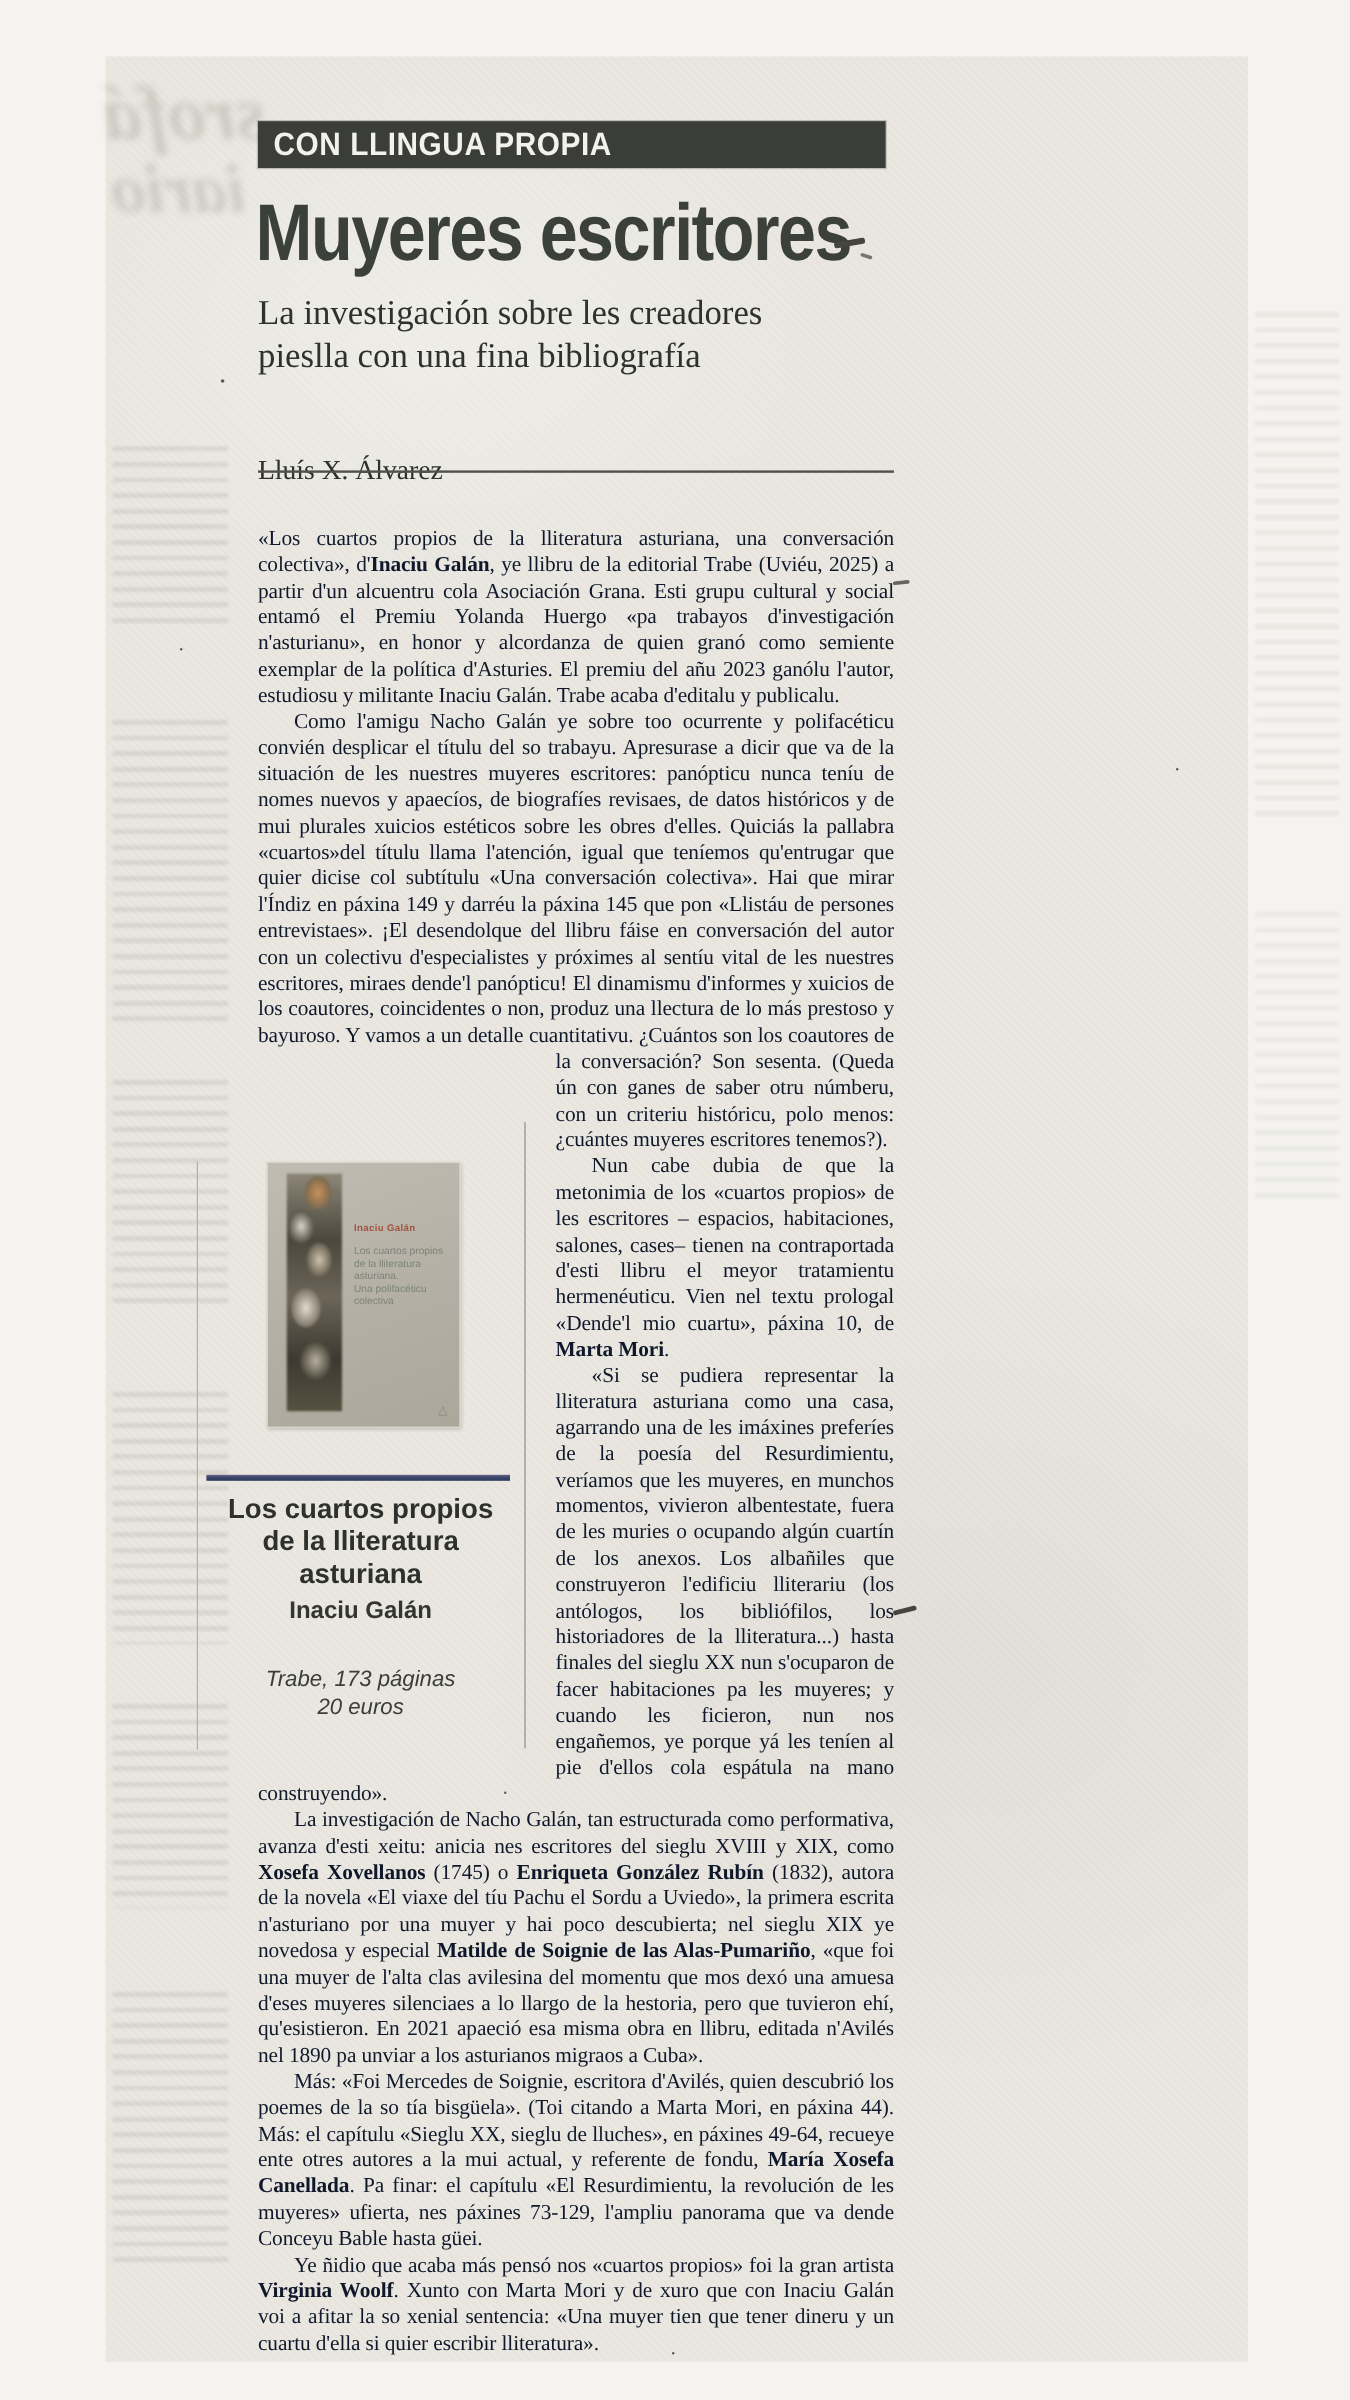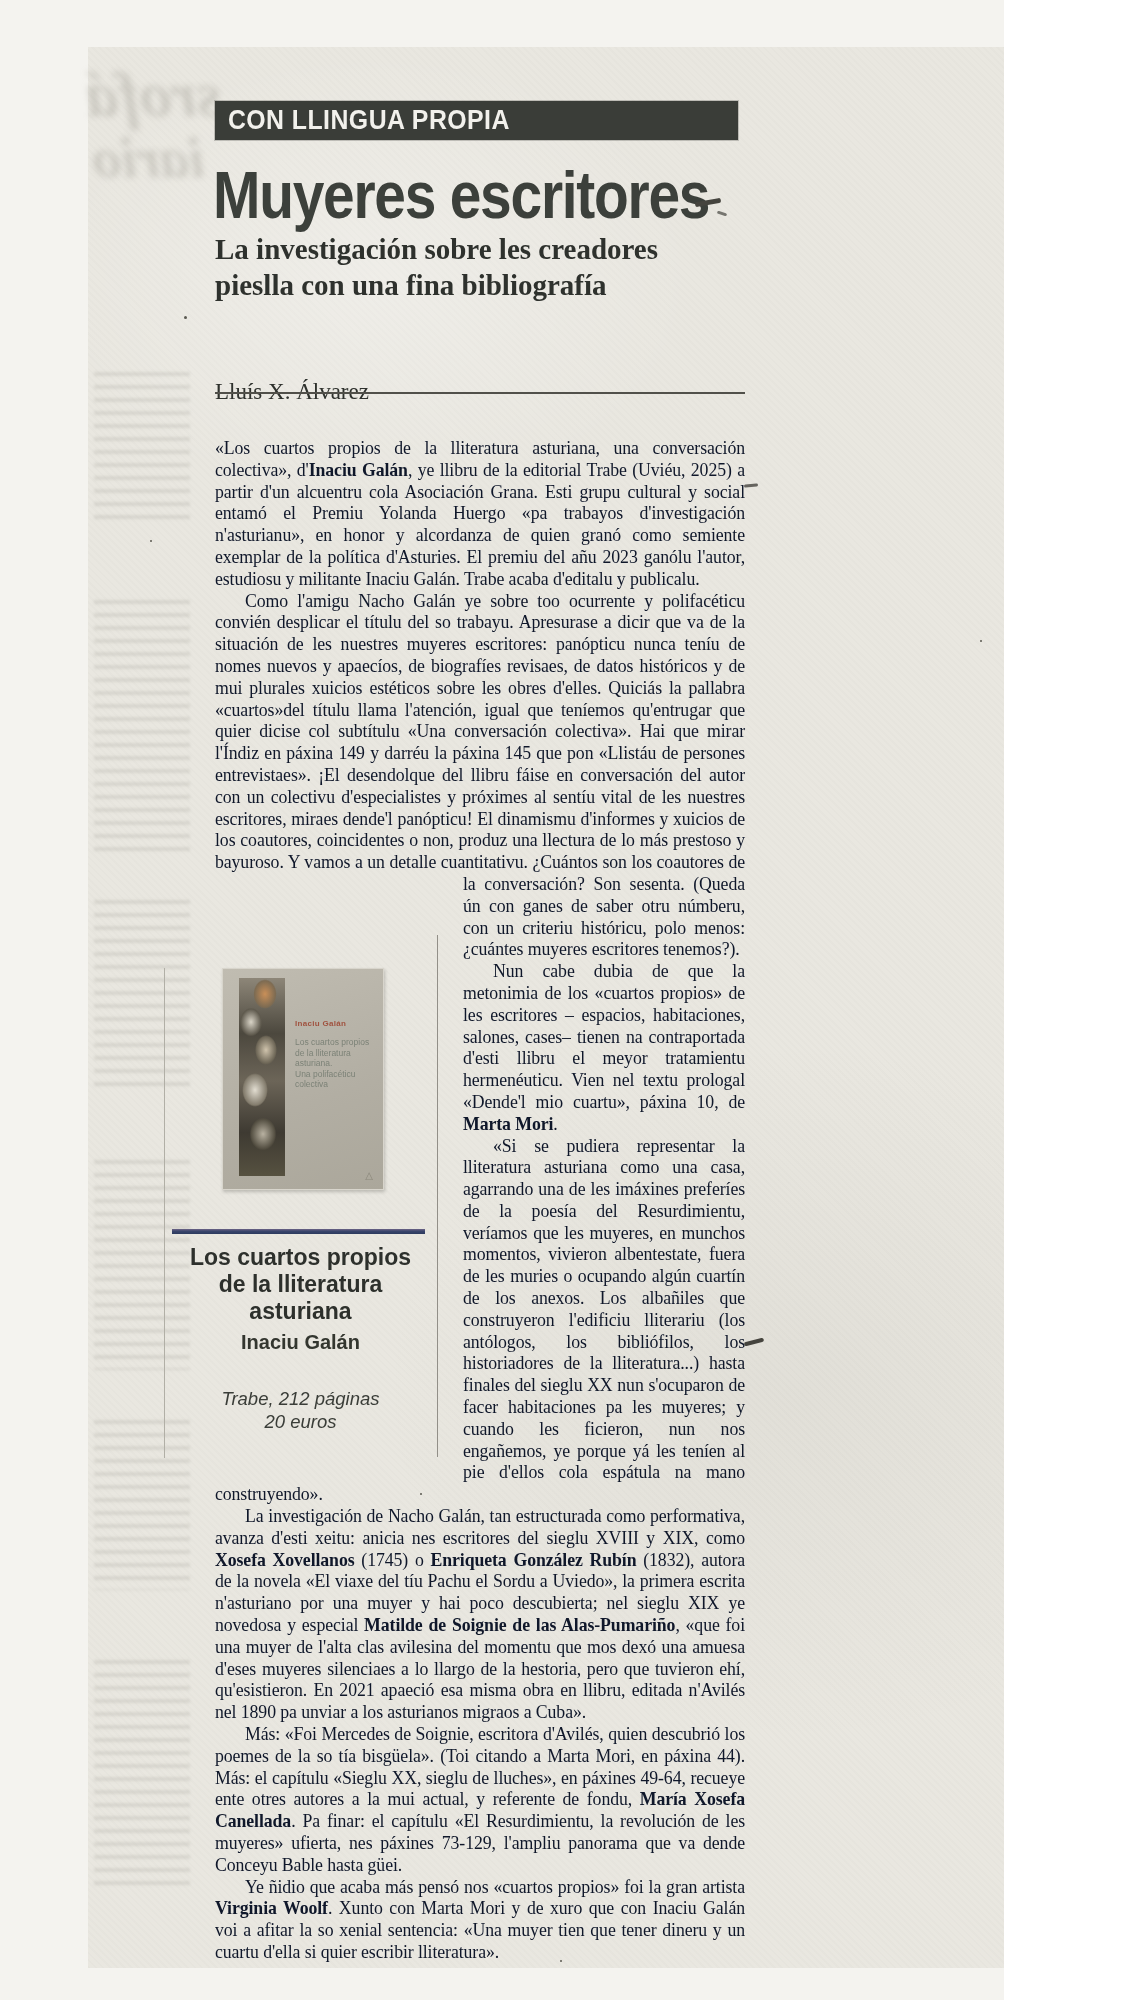--- a/index.html
+++ b/index.html
@@ -1,33 +1,33 @@
 <!DOCTYPE html>
 <html><head>
 <meta charset="utf-8">
 <style>
   html,body{margin:0;padding:0;}
-  .page{position:relative;width:1004px;height:2000px;background:#f4f3ef;overflow:hidden;
+  .page{position:relative;width:1125px;height:2000px;background:#f4f3ef;overflow:hidden;
         font-family:"Liberation Serif",serif;}
   .paper{position:absolute;left:88px;top:47px;width:952px;height:1921px;background:#e9e7e0;
          background-image:
            radial-gradient(ellipse 500px 350px at 30% 12%, rgba(255,255,255,.28), transparent 65%),
            radial-gradient(ellipse 600px 500px at 75% 70%, rgba(120,118,106,.07), transparent 70%),
            repeating-linear-gradient(45deg, rgba(0,0,0,.013) 0 2px, transparent 2px 5px);}
   
   .kicker{position:absolute;left:215px;top:101px;width:523px;height:39px;background:#3a3d38;
           box-shadow:0 0 0 1px rgba(58,61,56,.25);}
   .kicker span{display:inline-block;transform:scaleX(.92);transform-origin:left center;
           font-family:"Liberation Sans",sans-serif;font-weight:bold;font-size:27px;line-height:39px;
           color:#f2f1ec;padding-left:14px;letter-spacing:.5px;white-space:nowrap;}
   .headline{position:absolute;left:213px;top:155px;margin:0;
           font-family:"Liberation Sans",sans-serif;font-weight:bold;font-size:67px;line-height:80px;
           color:#3c403b;letter-spacing:-1.5px;transform:scaleX(.85);transform-origin:left top;white-space:nowrap;}
-  .subtitle{position:absolute;left:215px;top:231px;margin:0;width:480px;
-          font-family:"Liberation Serif",serif;font-weight:bold;font-size:29px;line-height:36px;color:#2e312d;}
+  .subtitle{position:absolute;left:215px;top:243px;margin:0;width:480px;
+          font-family:"Liberation Serif",serif;font-weight:normal;font-size:29px;line-height:36px;color:#2e312d;}
   .byline{position:absolute;left:215px;top:357px;font-size:23px;color:#2e312d;margin-top:22px;}
   .byline-rule{position:absolute;left:215px;top:392px;width:530px;height:2px;background:#51504a;}
   
   .article{position:absolute;left:215px;top:438px;width:530px;
            font-size:17.8px;line-height:21.8px;color:#0f172a;text-align:justify;letter-spacing:-.1px;}
   .article p{margin:0;}
   .article p + p{text-indent:30px;}
   .b{font-weight:bold;}
   .side-spacer{float:left;width:240px;height:592px;margin:4px 8px 0 0;}
   
@@ -117,21 +117,21 @@
   </div>
 
   <div class="caption-rule"></div>
   <div class="caption-title">
     <div>Los cuartos propios</div>
     <div>de la lliteratura</div>
     <div>asturiana</div>
   </div>
   <div class="caption-author">Inaciu Galán</div>
   <div class="caption-meta">
-    <div>Trabe, 212 páginas</div>
+    <div>Trabe, 173 páginas</div>
     <div>20 euros</div>
   </div>
 
   <div class="ink" style="left:695px;top:200px;width:26px;height:5px;transform:rotate(-10deg);"></div>
   <div class="ink" style="left:717px;top:212px;width:10px;height:3px;transform:rotate(18deg);opacity:.7;"></div>
   <div class="ink" style="left:744px;top:484px;width:14px;height:3px;transform:rotate(-6deg);opacity:.8;"></div>
   <div class="ink" style="left:744px;top:1340px;width:20px;height:4px;transform:rotate(-14deg);"></div>
   <div class="speck" style="left:184px;top:316px;width:3px;height:3px;"></div>
   <div class="speck" style="left:420px;top:1493px;width:2px;height:2px;"></div>
   <div class="speck" style="left:150px;top:540px;width:2px;height:2px;"></div>

